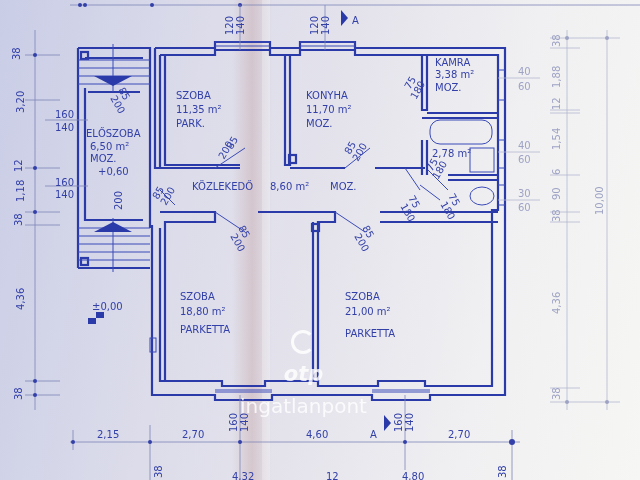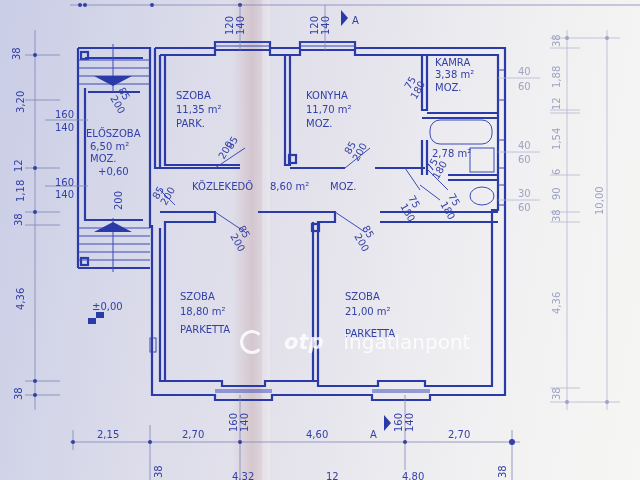--- a/index.html
+++ b/index.html
@@ -17,21 +17,21 @@
   svg { position: absolute; left: 0; top: 0; }
   .wall { fill: none; stroke: #2a3aa8; stroke-width: 2.2; }
   .thin { fill: none; stroke: #3a4ab8; stroke-width: 1; }
   .dim { fill: none; stroke: #7f86b8; stroke-width: 0.8; }
   .dimr { fill: none; stroke: #b4b8cf; stroke-width: 0.8; }
   .lbl { fill: #3340a8; font-family: "DejaVu Sans", sans-serif; font-size: 10px; }
   .lblr { fill: #9ea3c4; font-family: "DejaVu Sans", sans-serif; font-size: 10px; }
   .dot { fill: #3340a8; }
   .dotr { fill: #9ea3c4; }
   .wm { position: absolute; left: 240px; top: 330px; font-family: "DejaVu Sans", sans-serif;
-    color: rgba(255,255,255,0.8); font-size: 19px; display: flex; align-items: flex-start; gap: 20px; }
+    color: rgba(255,255,255,0.8); font-size: 19px; display: flex; align-items: center; gap: 8px; flex-direction: column; }
   .wm .logo { width: 18px; height: 18px; border: 3px solid rgba(255,255,255,0.85); border-radius: 50%; border-right-color: transparent; }
   .wm .brand { font-weight: bold; font-style: italic; font-size: 21px; }
   .wm .rest { font-size: 20px; }
 </style>
 </head>
 <body>
 
 <div class="sheet">
   <div class="fold1"></div>
   <div class="fold2"></div>

